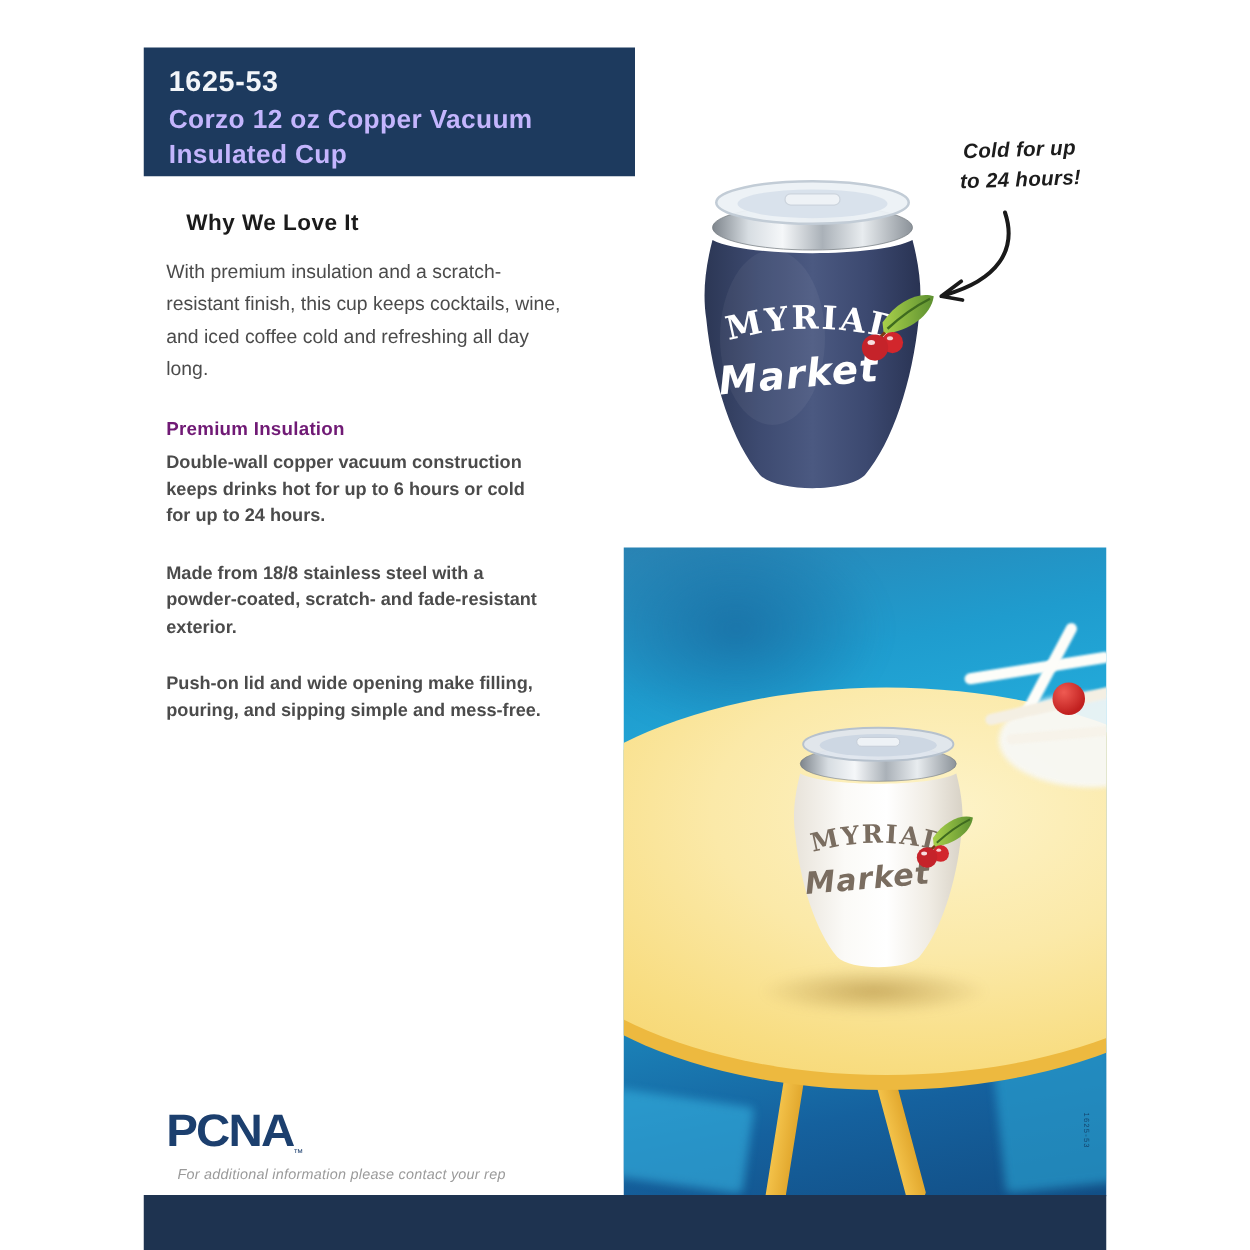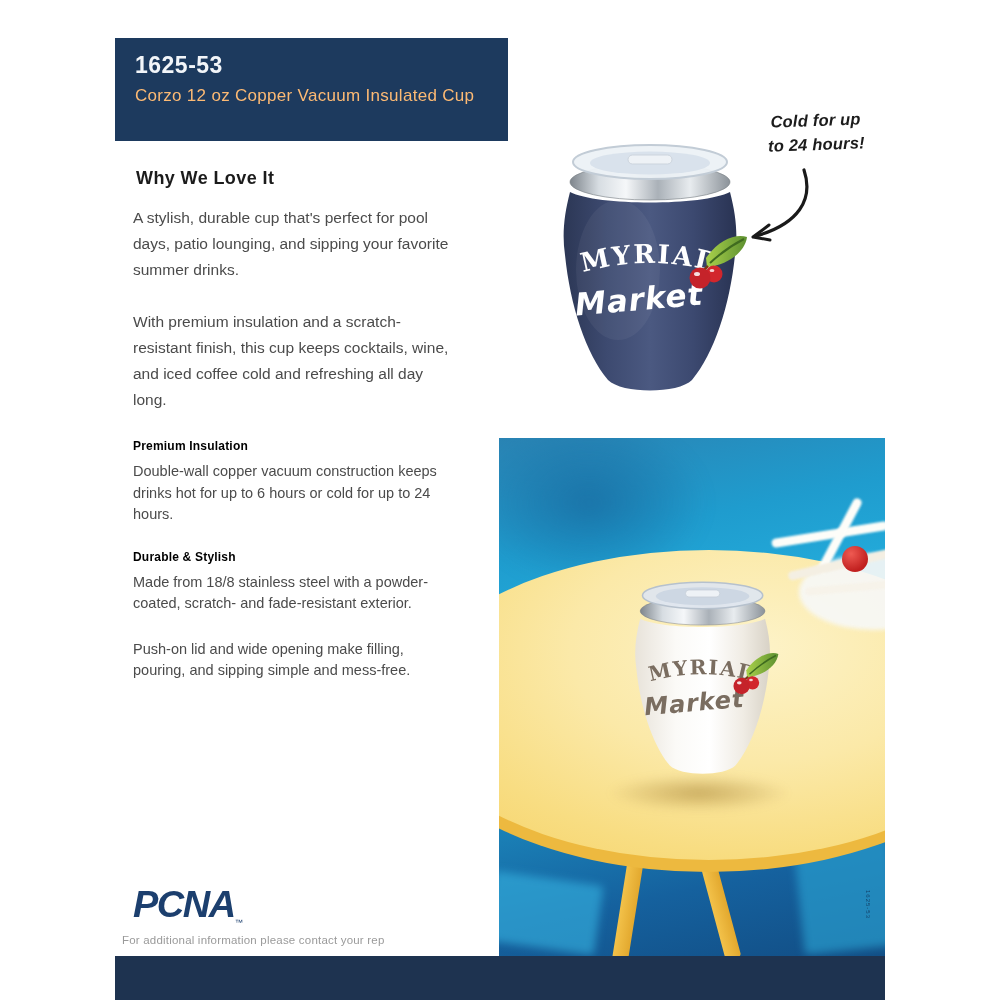--- a/index.html
+++ b/index.html
@@ -4,29 +4,29 @@
 <style>
   html,body{margin:0;padding:0;background:#ffffff;}
   body{width:1000px;height:1000px;position:relative;overflow:hidden;
        font-family:"Liberation Sans","DejaVu Sans",sans-serif;}
   .page{position:absolute;inset:0;background:#fff;}
 
   
   .header-block{position:absolute;left:115px;top:38px;width:393px;height:103px;
     background:#1d3a5e;color:#f2f5f9;box-sizing:border-box;padding:14px 18px 0 20px;}
   .header-sku{font-weight:bold;font-size:23px;letter-spacing:.5px;margin:0 0 3px 0;}
-  .header-name{font-size:17px;font-weight:400;line-height:28px;letter-spacing:.3px;color:#fdba74;}
+  .header-name{font-size:21px;font-weight:700;line-height:28px;letter-spacing:.3px;color:#c4b5fd;}
 
   
   .left-col{position:absolute;left:133px;top:168px;width:318px;color:#4b4b4b;}
-  .sec-title{font-size:18px;font-weight:bold;color:#1b1b1b;letter-spacing:.4px;margin:0 0 16px 3px;}
+  .sec-title{font-size:18px;font-weight:bold;color:#1b1b1b;letter-spacing:.4px;margin:0 0 16px 16px;}
   .sec-body{font-size:15.5px;line-height:26px;margin:0 0 26px 0;}
   .features{margin-top:10px;}
-  .feat-title{font-size:12px;font-weight:bold;color:#000000;letter-spacing:.2px;margin:0 0 8px 0;}
-  .feat-body{font-size:14.5px;line-height:21.5px;margin:0 0 24px 0;width:308px;}
+  .feat-title{font-size:15px;font-weight:bold;color:#701a75;letter-spacing:.2px;margin:0 0 8px 0;}
+  .feat-body{font-size:14.5px;line-height:21.5px;margin:0 0 24px 0;width:308px;font-weight:bold;}
 
   
   .hero-cup{position:absolute;left:548px;top:140px;width:205px;height:262px;}
   .annotation{position:absolute;left:746px;top:108px;width:140px;text-align:center;
     font-style:italic;font-weight:bold;font-size:16.5px;line-height:24px;color:#1c1c1c;
     transform:rotate(-2deg);letter-spacing:.2px;}
   .arrow-svg{position:absolute;left:740px;top:166px;}
 
   
   .photo{position:absolute;left:499px;top:438px;width:386px;height:519px;overflow:hidden;
@@ -53,51 +53,49 @@
   .straw4{left:306px;top:146px;width:86px;height:8px;transform:rotate(-5deg);background:#f7f3ea;}
   .bobber{position:absolute;left:343px;top:108px;width:26px;height:26px;border-radius:50%;
     background:radial-gradient(circle at 35% 30%,#ef5a52,#c1201f 70%);filter:blur(.5px);}
   .cup-shadow{position:absolute;left:108px;top:336px;width:184px;height:38px;border-radius:50%;
     background:radial-gradient(ellipse,rgba(140,98,20,.42),rgba(140,98,20,0) 70%);filter:blur(4px);}
   .photo-cup{position:absolute;left:124px;top:140px;}
   .watermark{position:absolute;left:366px;top:452px;font-size:6px;color:#11365c;opacity:.85;
     writing-mode:vertical-rl;letter-spacing:1px;}
 
   
-  .pcna{position:absolute;left:133px;top:884px;font-style:italic;}
+  .pcna{position:absolute;left:133px;top:884px;}
   .pcna-word{font-size:38px;font-weight:800;letter-spacing:-1.5px;color:#1c3f6e;
     font-family:"Liberation Sans","DejaVu Sans",sans-serif;transform:scaleY(.96);display:inline-block;}
   .pcna-tm{font-size:8px;color:#1c3f6e;vertical-align:bottom;}
-  .footer-note{position:absolute;left:122px;top:934px;font-size:11.5px;color:#9a9a9a;letter-spacing:.2px;}
+  .footer-note{position:absolute;left:142px;top:934px;font-size:11.5px;color:#9a9a9a;letter-spacing:.2px;font-style:italic;}
   .footer-bar{position:absolute;left:115px;top:956px;width:770px;height:44px;background:#1e3350;}
 
   svg text{font-family:"DejaVu Serif","Liberation Serif",serif;}
   .script-text{font-family:"DejaVu Sans","Liberation Sans",sans-serif;font-style:italic;font-weight:bold;}
 </style>
 </head>
 <body>
 
 <div class="page">
 
   <div class="header-block">
     <div class="header-sku">1625-53</div>
     <div class="header-name">Corzo 12 oz Copper Vacuum Insulated Cup</div>
   </div>
 
   <div class="left-col">
     <h2 class="sec-title">Why We Love It</h2>
-    <p class="sec-body">A stylish, durable cup that's perfect for pool days, patio lounging, and sipping your favorite summer drinks.</p>
 
     <p class="sec-body">With premium insulation and a scratch-resistant finish, this cup keeps cocktails, wine, and iced coffee cold and refreshing all day long.</p>
 
     <div class="features">
       <h3 class="feat-title">Premium Insulation</h3>
       <p class="feat-body">Double-wall copper vacuum construction keeps drinks hot for up to 6 hours or cold for up to 24 hours.</p>
 
-      <h3 class="feat-title">Durable &amp; Stylish</h3>
       <p class="feat-body">Made from 18/8 stainless steel with a powder-coated, scratch- and fade-resistant exterior.</p>
 
       <p class="feat-body">Push-on lid and wide opening make filling, pouring, and sipping simple and mess-free.</p>
     </div>
   </div>
 
   <div class="hero-cup">
     <svg width="205" height="262" viewBox="0 0 205 262">
       <defs>
         <linearGradient id="steelA" x1="0" y1="0" x2="1" y2="0">

